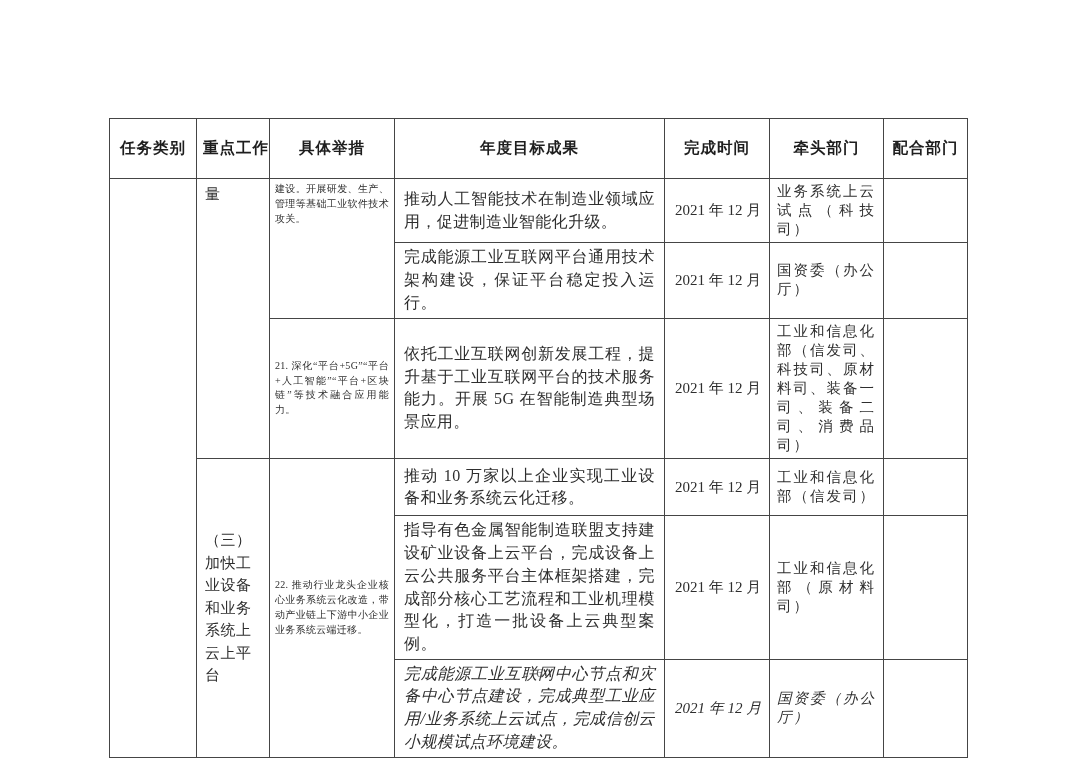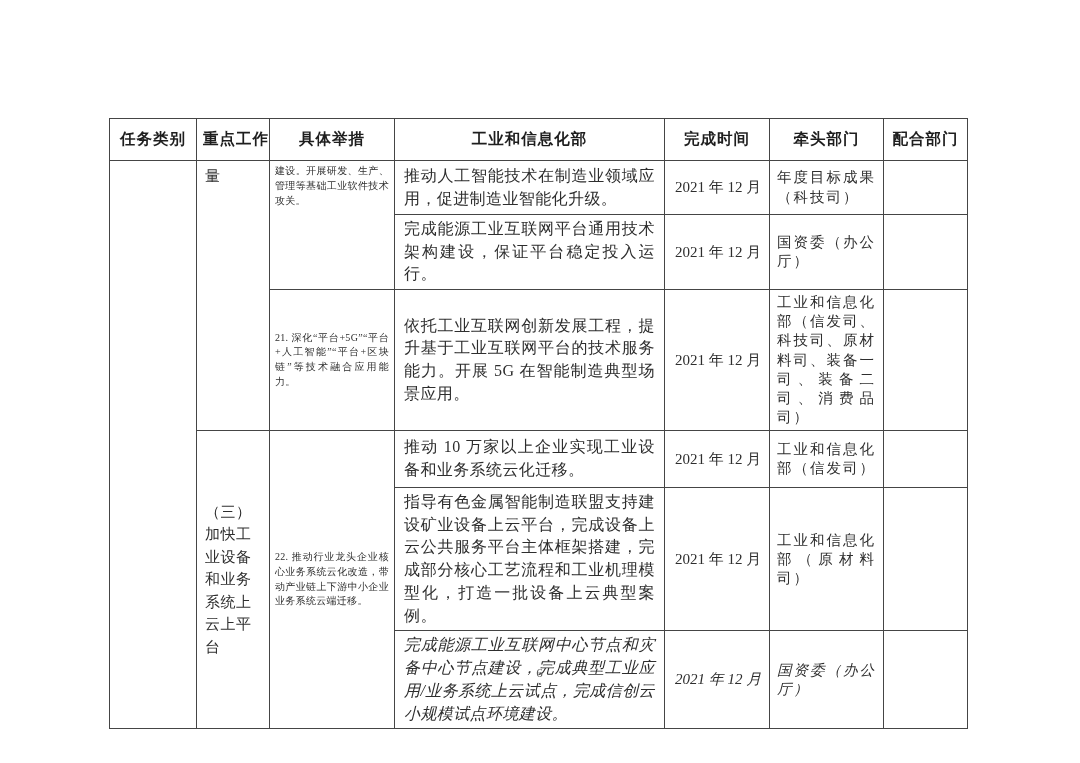--- a/index.html
+++ b/index.html
@@ -23,21 +23,21 @@
   }
   .doc-table col.c1 { width: 87px; }
   .doc-table col.c2 { width: 73px; }
   .doc-table col.c3 { width: 125px; }
   .doc-table col.c4 { width: 270px; }
   .doc-table col.c5 { width: 105px; }
   .doc-table col.c6 { width: 114px; }
   .doc-table col.c7 { width: 84px; }
   .doc-table th, .doc-table td {
     border: 1px solid #454545;
-    padding: 10px 6px;
+    padding: 19px 6px;
     vertical-align: middle;
     overflow: hidden;
   }
   .doc-table th {
     font-family: "Liberation Sans", "DejaVu Sans", sans-serif;
     font-weight: bold;
     font-size: 15.5px;
     letter-spacing: 1px;
     text-align: center;
     color: #1e1e1e;
@@ -113,34 +113,34 @@
         <col class="c4">
       <col class="c5">
         <col class="c6">
         <col class="c7">
     </colgroup>
     <thead>
       <tr class="hrow">
         <th>任务类别</th>
         <th>重点工作</th>
         <th>具体举措</th>
-        <th>工业和信息化部</th>
+        <th>年度目标成果</th>
         <th>完成时间</th>
         <th>牵头部门</th>
         <th>配合部门</th>
       </tr>
     </thead>
     <tbody>
       <tr class="row1">
         <td class="cat" rowspan="6"></td>
         <td class="kw top" rowspan="3">量</td>
         <td class="ms top" rowspan="2">建设。开展研发、生产、管理等基础工业软件技术攻关。</td>
         <td class="tg">推动人工智能技术在制造业领域应用，促进制造业智能化升级。</td>
         <td class="tm">2021 年 12 月</td>
-        <td class="ld">年度目标成果（科技司）</td>
+        <td class="ld">业务系统上云试点（科技司）</td>
         <td class="sp"></td>
       </tr>
       <tr class="row2">
         <td class="tg">完成能源工业互联网平台通用技术架构建设，保证平台稳定投入运行。</td>
         <td class="tm">2021 年 12 月</td>
         <td class="ld">国资委（办公厅）</td>
         <td class="sp"></td>
       </tr>
       <tr class="row3">
         <td class="ms">21. 深化“平台+5G”“平台+人工智能”“平台+区块链”等技术融合应用能力。</td>

